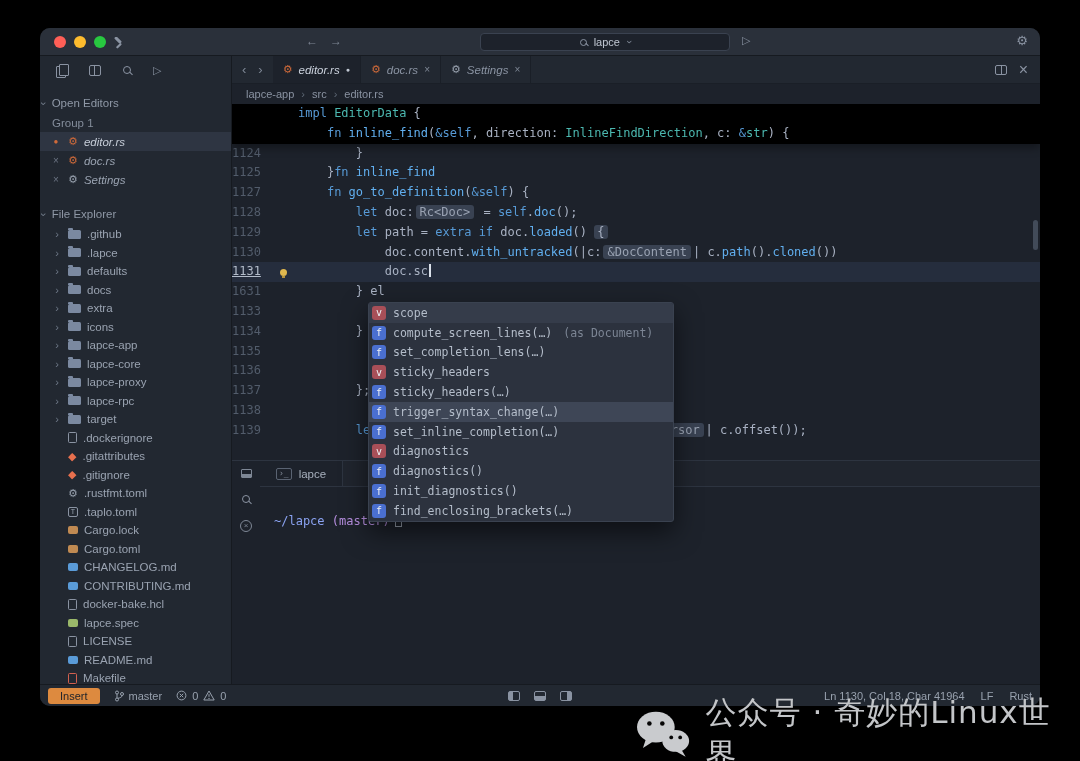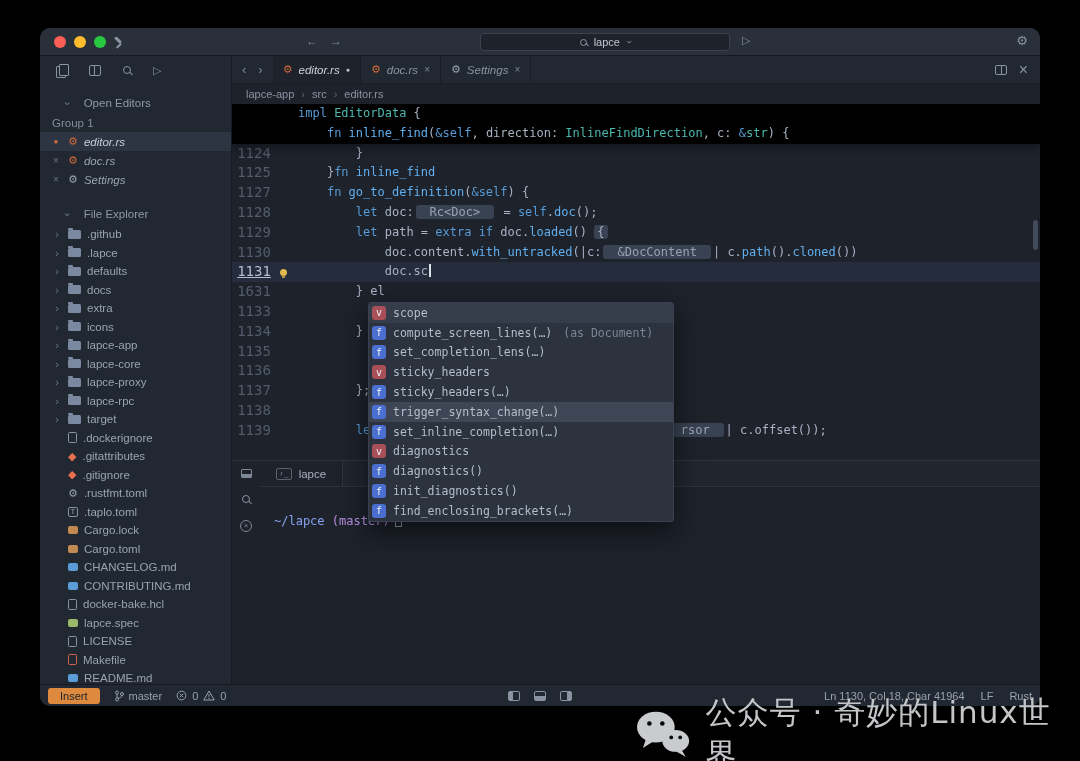--- a/index.html
+++ b/index.html
@@ -36,21 +36,21 @@
   .ai{display:inline-flex;align-items:center;}
   .di{font-size:11px;}
   .i-files{width:11px;height:12px;position:relative;display:inline-block;}
   .i-files::before{content:"";position:absolute;left:0;top:2px;width:8px;height:10px;border:1.2px solid #8a93a2;border-radius:1px;}
   .i-files::after{content:"";position:absolute;left:3px;top:0;width:8px;height:10px;border:1.2px solid #8a93a2;border-radius:1px;background:#222831;}
   .i-grid{width:12px;height:11px;border:1.2px solid #8a93a2;border-radius:2px;position:relative;display:inline-block;}
   .i-grid::after{content:"";position:absolute;left:4px;top:0;bottom:0;width:1.2px;background:#8a93a2;}
   .mag2{width:8px;height:8px;border:1.3px solid #8a93a2;border-radius:50%;position:relative;display:inline-block;}
   .mag2::after{content:"";position:absolute;width:4px;height:1.3px;background:#8a93a2;transform:rotate(45deg);right:-3px;bottom:-1px;}
 
-  .section-h{display:flex;align-items:center;gap:14px;height:22px;padding:0 26px;color:#8f98a6;flex:none;}
+  .section-h{display:flex;align-items:center;gap:6px;height:22px;padding:0 2px;color:#8f98a6;flex:none;}
   .section-h.first{margin-top:8px;}
   .section-h.fe{margin-top:14px;}
   .chev-open{display:inline-block;transform:rotate(90deg);font-size:11px;color:#707a88;line-height:1;}
   .grp{height:18px;padding-left:12px;display:flex;align-items:center;color:#848d9b;flex:none;}
   .oe-row{height:19px;display:flex;align-items:center;gap:6px;padding-left:10px;flex:none;}
   .oe-row.active{background:#2e3542;color:#c6cdd8;}
   .oe-pre{width:12px;text-align:center;font-size:10px;color:#6b7382;flex:none;line-height:1;}
   .oe-pre.dot{color:#cf6a3a;font-size:8px;}
   .oe-label{font-style:italic;white-space:nowrap;}
   .gi{font-size:11px;line-height:1;flex:none;}
@@ -85,28 +85,28 @@
   .breadcrumb{height:20px;flex:none;display:flex;align-items:center;gap:7px;padding-left:14px;font-size:11px;color:#8a93a2;}
   .bc-sep{color:#5e6875;}
 
   
   .code-area{flex:1;min-height:0;position:relative;font-family:"DejaVu Sans Mono","Liberation Mono",monospace;
     font-size:12px;line-height:19.8px;color:#a9b2c3;overflow:hidden;}
   .sticky-block{background:#000000;box-shadow:0 4px 8px rgba(0,0,0,.35);position:relative;z-index:3;}
   .sticky-line{height:19.8px;white-space:pre;padding-left:66px;}
   .code-line{display:flex;height:19.8px;white-space:pre;}
   .code-line.cur{background:rgba(95,130,200,0.12);}
-  .gutter{width:44px;flex:none;text-align:center;color:#525c6b;font-size:14px;}
+  .gutter{width:44px;flex:none;text-align:left;color:#525c6b;font-size:12px;}
   .code-line.cur .gutter{color:#b3bcca;text-decoration:underline;}
   .bulbslot{width:14px;flex:none;display:flex;align-items:center;justify-content:center;}
   .bulb{width:7px;height:7px;border-radius:50%;background:#e0b84e;position:relative;}
   .bulb::after{content:"";position:absolute;left:2px;top:7px;width:3px;height:2px;background:#b5923c;}
   .codetext{padding-left:8px;}
   .k{color:#579ad6}.f{color:#61afef}.y{color:#4cb8b0}.t{color:#a9b2c3}
-  .h{background:#394252;color:#99a2b2;border-radius:3px;padding:0 14px;margin:0 2px;}
+  .h{background:#394252;color:#99a2b2;border-radius:3px;padding:0 4px;margin:0 2px;}
   .b{background:#394252;border-radius:3px;padding:0 3px;}
   .caret{display:inline-block;width:2px;height:13px;background:#dbe1ea;vertical-align:-2px;margin-left:1px;}
   .sp{display:inline-block;}
 
   
   .cmp-pop{position:absolute;left:136px;top:246px;width:306px;z-index:10;background:#2c323e;border:1px solid #3a4250;
     border-radius:3px;box-shadow:0 10px 26px rgba(0,0,0,.55);font-family:"DejaVu Sans Mono","Liberation Mono",monospace;
     font-size:11.5px;color:#b4bdca;overflow:hidden;}
   .cmp-row{height:19.8px;display:flex;align-items:center;gap:7px;padding:0 6px 0 3px;}
   .cmp-row.alt{background:#353c4a;}
@@ -335,27 +335,27 @@
             <span class="ic-file fill" style="background: rgb(154, 184, 106);"></span>
             <span class="fe-label">lapce.spec</span>
           </div>
           <div class="fe-row">
             <span class="fe-chev"></span>
             <span class="ic-file" style="border-color: rgb(138, 147, 162);"></span>
             <span class="fe-label">LICENSE</span>
           </div>
           <div class="fe-row">
             <span class="fe-chev"></span>
+            <span class="ic-file fill" style="background: rgb(90, 155, 216);"></span>
+            <span class="fe-label">README.md</span>
+          </div>
+          <div class="fe-row">
+            <span class="fe-chev"></span>
             <span class="ic-file" style="border-color: rgb(210, 96, 79);"></span>
             <span class="fe-label">Makefile</span>
-          </div>
-          <div class="fe-row">
-            <span class="fe-chev"></span>
-            <span class="ic-file fill" style="background: rgb(90, 155, 216);"></span>
-            <span class="fe-label">README.md</span>
           </div>
         </div>
     </div>
 
     <div class="main">
 
       <div class="tabbar">
         <div class="tab-nav">
           <span>‹</span>
           <span>›</span>

